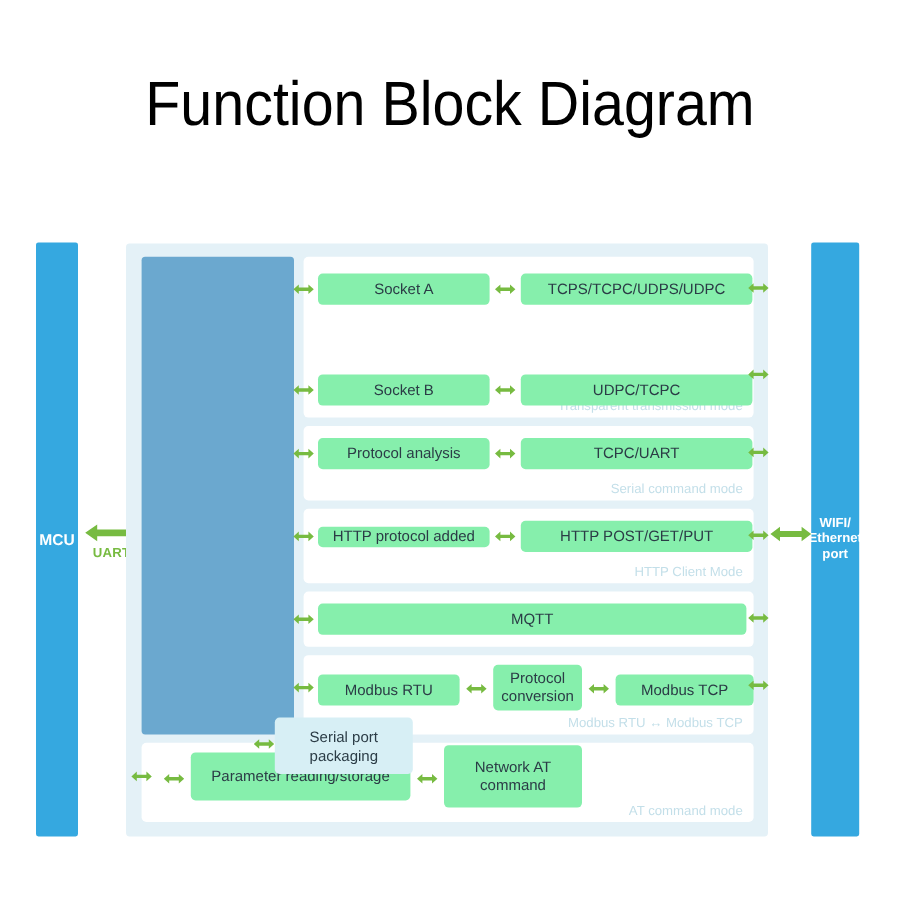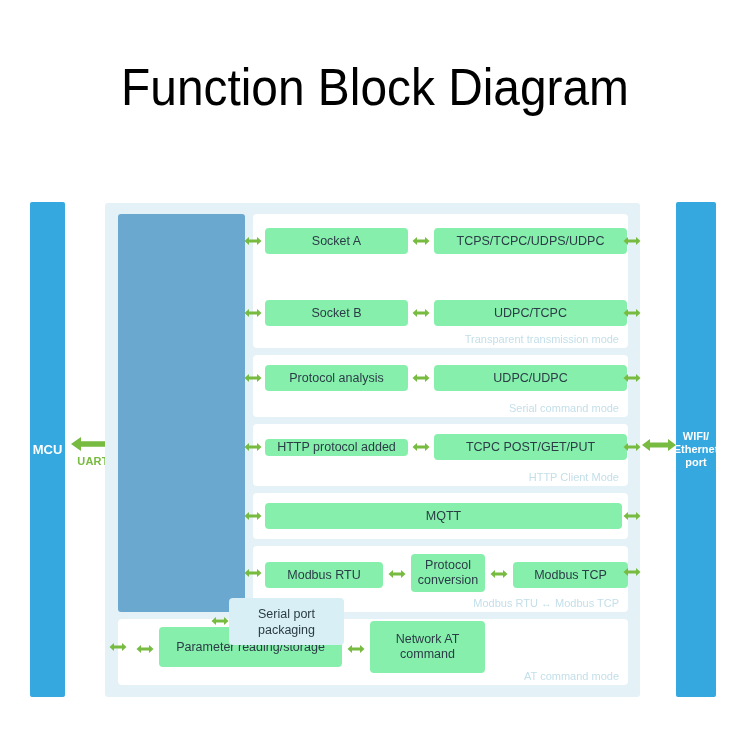--- a/index.html
+++ b/index.html
@@ -246,21 +246,21 @@
       <span class="arrow">
         <svg width="18" height="12" viewBox="0 0 18 12">
             <path d="M0.5 6 L5 2 L5 4.6 L13 4.6 L13 2 L17.5 6 L13 10 L13 7.4 L5 7.4 L5 10 Z" fill="#77bb41"></path>
           </svg>
       </span>
       <span class="gap" style="width:4px;"></span>
       <span class="block" style="width:193px; height:26px;">TCPS/TCPC/UDPS/UDPC</span>
     </div>
 
 
-    <div class="row" style="left:0px; top:86px; width:375px; height:26px;">
+    <div class="row" style="left:0px; top:98px; width:375px; height:26px;">
       <span class="arrow" style="margin-left:-9px;">
         <svg width="18" height="12" viewBox="0 0 18 12">
             <path d="M0.5 6 L5 2 L5 4.6 L13 4.6 L13 2 L17.5 6 L13 10 L13 7.4 L5 7.4 L5 10 Z" fill="#77bb41"></path>
           </svg>
       </span>
       <span class="gap" style="width:3px;"></span>
       <span class="block" style="width:143px; height:26px;">Socket B</span>
       <span class="gap" style="width:4px;"></span>
       <span class="arrow">
         <svg width="18" height="12" viewBox="0 0 18 12">
@@ -294,21 +294,21 @@
       </span>
       <span class="gap" style="width:3px;"></span>
       <span class="block" style="width:143px; height:26px;">Protocol analysis</span>
       <span class="gap" style="width:4px;"></span>
       <span class="arrow">
         <svg width="18" height="12" viewBox="0 0 18 12">
             <path d="M0.5 6 L5 2 L5 4.6 L13 4.6 L13 2 L17.5 6 L13 10 L13 7.4 L5 7.4 L5 10 Z" fill="#77bb41"></path>
           </svg>
       </span>
       <span class="gap" style="width:4px;"></span>
-      <span class="block" style="width:193px; height:26px;">UDPC/UDPC</span>
+      <span class="block" style="width:193px; height:26px;">TCPC/UART</span>
     </div>
   </div>
   <div class="edge-arrow" style="left:518px; top:167px;">
     <svg width="18" height="12" viewBox="0 0 18 12">
         <path d="M0.5 6 L5 2 L5 4.6 L13 4.6 L13 2 L17.5 6 L13 10 L13 7.4 L5 7.4 L5 10 Z" fill="#77bb41"></path>
       </svg>
   </div>
 
   <div class="panel" style="left:148px; top:221px; width:375px; height:62px;">
     <span class="mode-label">HTTP Client Mode</span>
@@ -321,21 +321,21 @@
       </span>
       <span class="gap" style="width:3px;"></span>
       <span class="block" style="width:143px; height:17px;">HTTP protocol added</span>
       <span class="gap" style="width:4px;"></span>
       <span class="arrow">
         <svg width="18" height="12" viewBox="0 0 18 12">
             <path d="M0.5 6 L5 2 L5 4.6 L13 4.6 L13 2 L17.5 6 L13 10 L13 7.4 L5 7.4 L5 10 Z" fill="#77bb41"></path>
           </svg>
       </span>
       <span class="gap" style="width:4px;"></span>
-      <span class="block" style="width:193px; height:26px;">TCPC POST/GET/PUT</span>
+      <span class="block" style="width:193px; height:26px;">HTTP POST/GET/PUT</span>
     </div>
   </div>
   <div class="edge-arrow" style="left:518px; top:236px;">
     <svg width="18" height="12" viewBox="0 0 18 12">
         <path d="M0.5 6 L5 2 L5 4.6 L13 4.6 L13 2 L17.5 6 L13 10 L13 7.4 L5 7.4 L5 10 Z" fill="#77bb41"></path>
       </svg>
   </div>
 
   <div class="panel" style="left:148px; top:290px; width:375px; height:46px;">
     <div class="row" style="left:0px; top:10px; width:375px; height:26px;">

